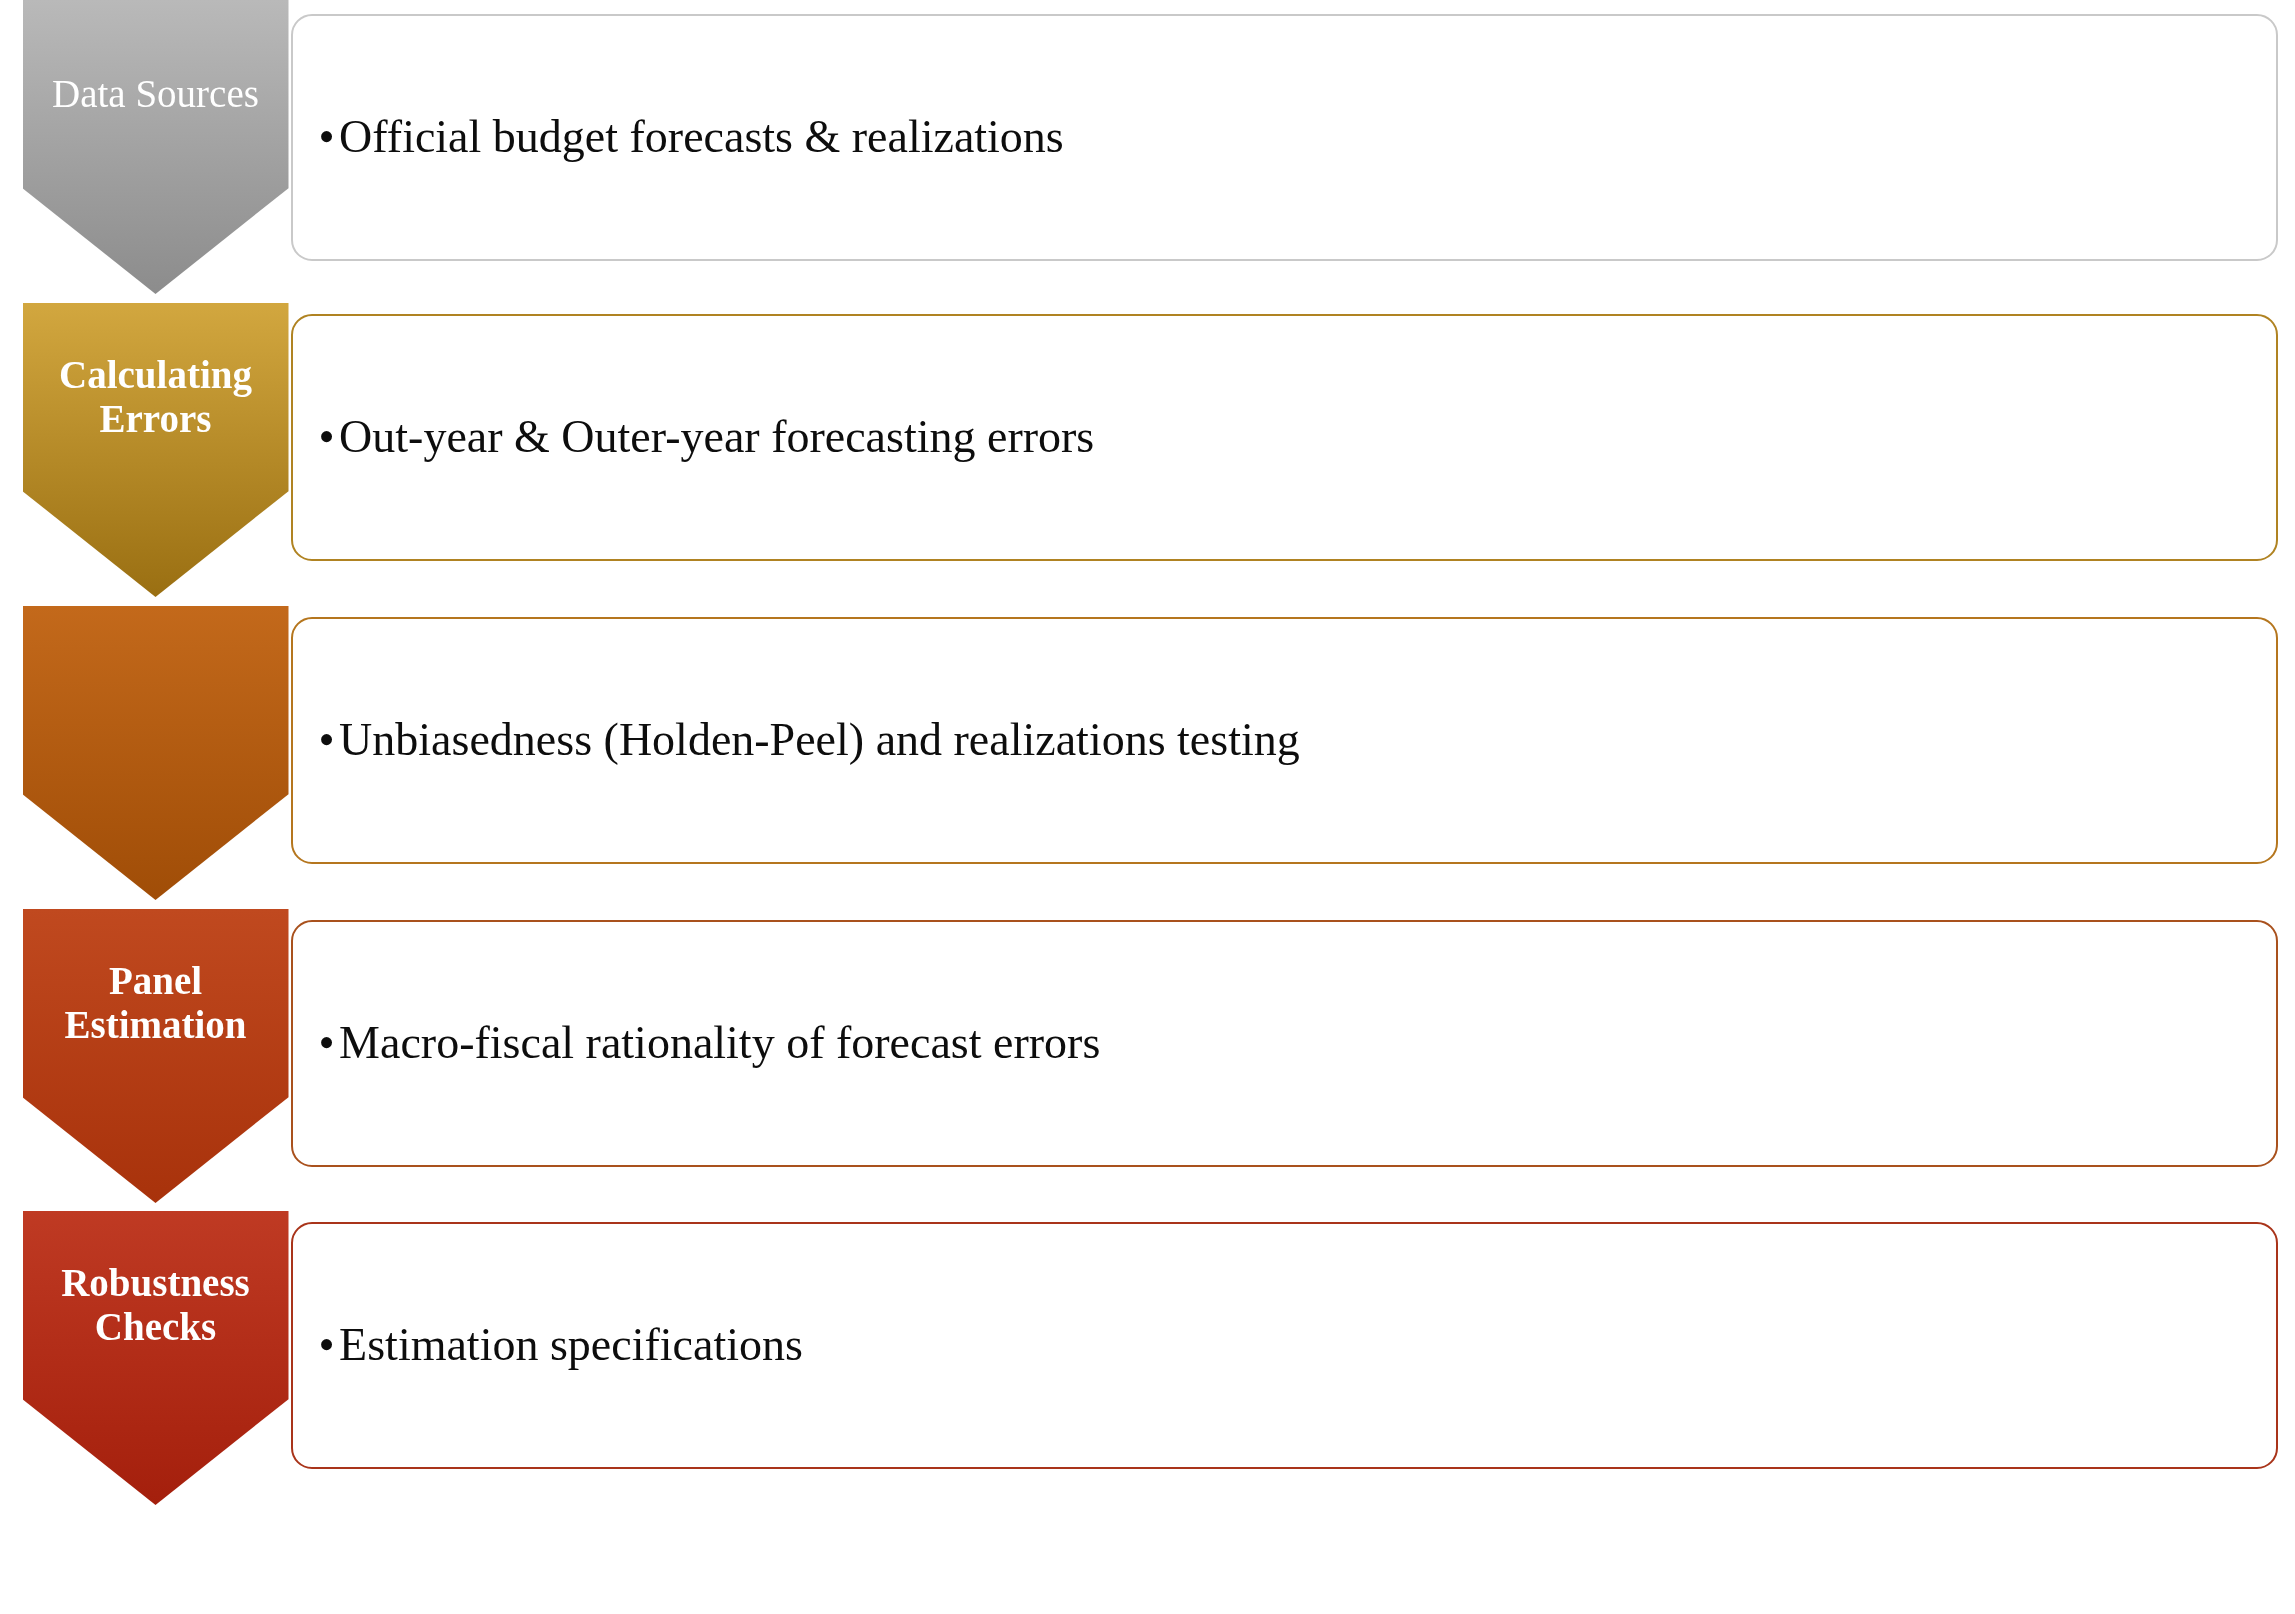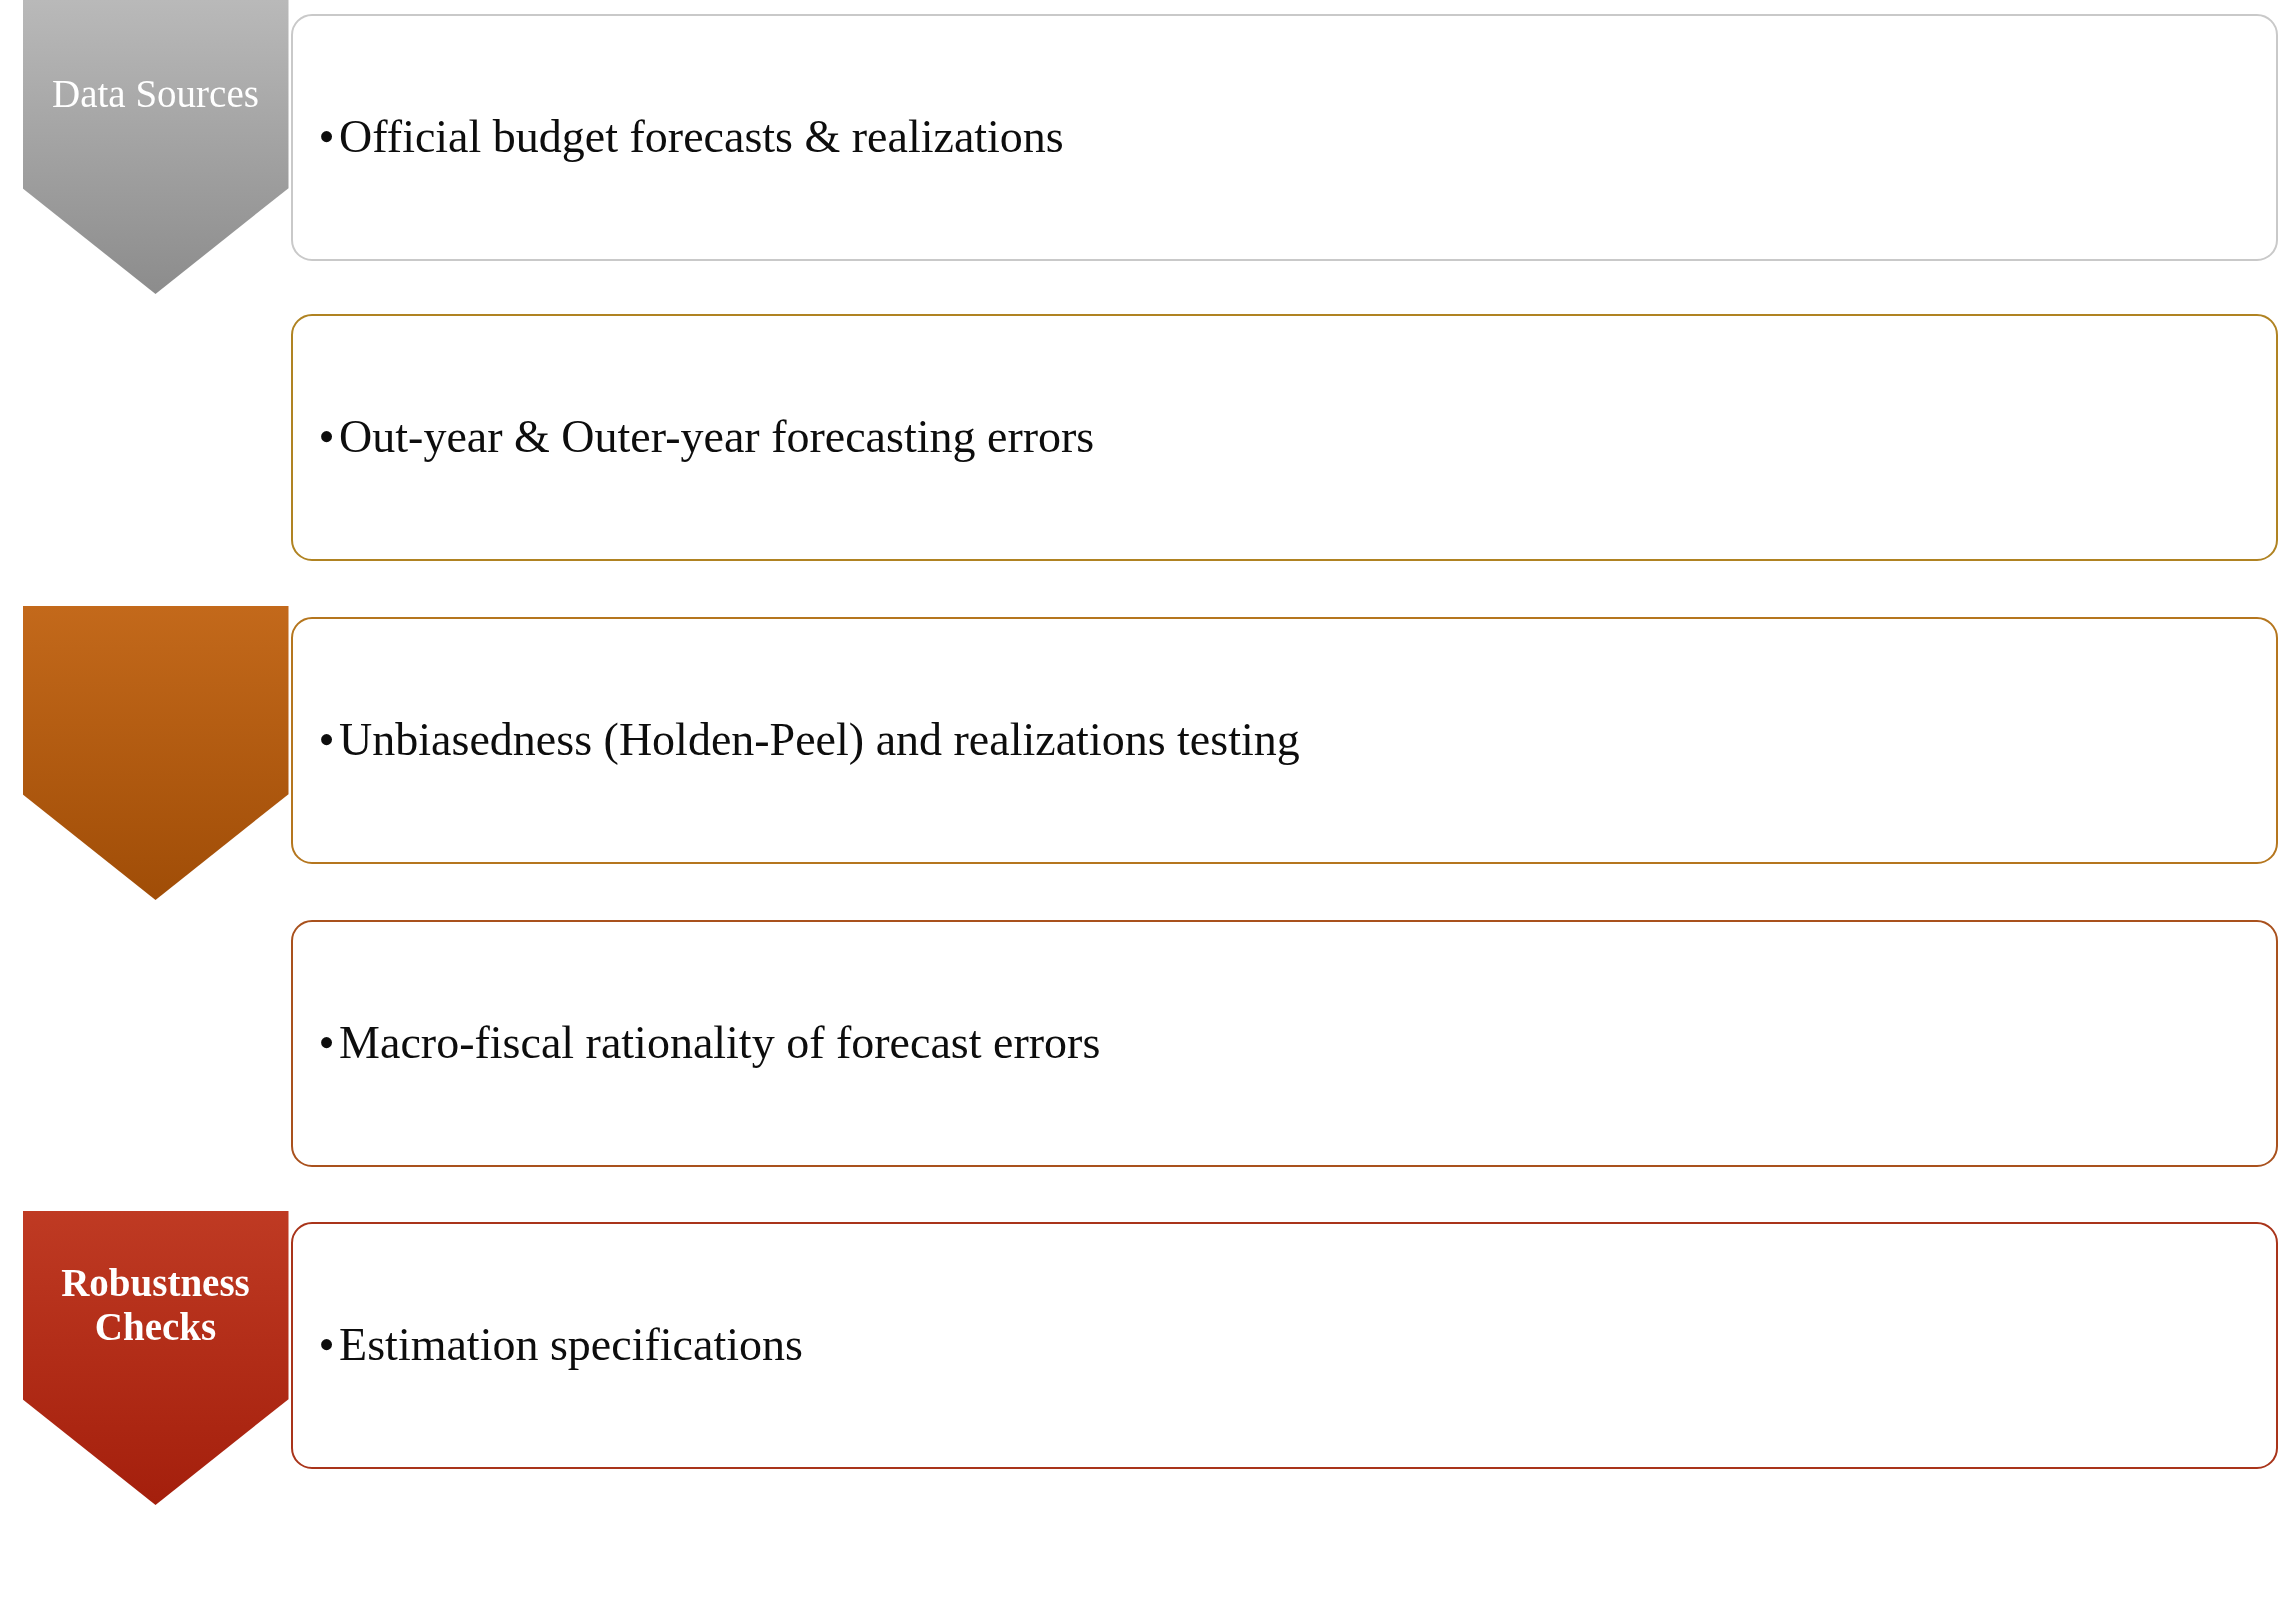--- a/index.html
+++ b/index.html
@@ -116,20 +116,24 @@
     </div>
     <div class="content-box" id="box0" style="border-color: rgb(201, 201, 201);">
       <div class="bullet-line">
         <span class="bullet-dot">•</span>
         <span>Official budget forecasts &amp; realizations</span>
       </div>
     </div>
   </div>
 
   <div class="stage-row" id="row1">
+    <div class="chevron bold" id="chev1">
+      <div class="shape" style="background: linear-gradient(rgb(210, 167, 63) 0%, rgb(154, 111, 18) 100%);"></div>
+      <div class="label">Calculating Errors</div>
+    </div>
     <div class="content-box" id="box1" style="border-color: rgb(176, 131, 34);">
       <div class="bullet-line">
         <span class="bullet-dot">•</span>
         <span>Out-year &amp; Outer-year forecasting errors</span>
       </div>
     </div>
   </div>
 
   <div class="stage-row" id="row2">
     <div class="chevron bold" id="chev2">
@@ -137,20 +141,24 @@
     </div>
     <div class="content-box" id="box2" style="border-color: rgb(181, 118, 30);">
       <div class="bullet-line">
         <span class="bullet-dot">•</span>
         <span>Unbiasedness (Holden-Peel) and realizations testing</span>
       </div>
     </div>
   </div>
 
   <div class="stage-row" id="row3">
+    <div class="chevron bold" id="chev3">
+      <div class="shape" style="background: linear-gradient(rgb(192, 73, 31) 0%, rgb(168, 50, 11) 100%);"></div>
+      <div class="label">Panel Estimation</div>
+    </div>
     <div class="content-box" id="box3" style="border-color: rgb(169, 81, 29);">
       <div class="bullet-line">
         <span class="bullet-dot">•</span>
         <span>Macro-fiscal rationality of forecast errors</span>
       </div>
     </div>
   </div>
 
   <div class="stage-row" id="row4">
     <div class="chevron bold" id="chev4">

